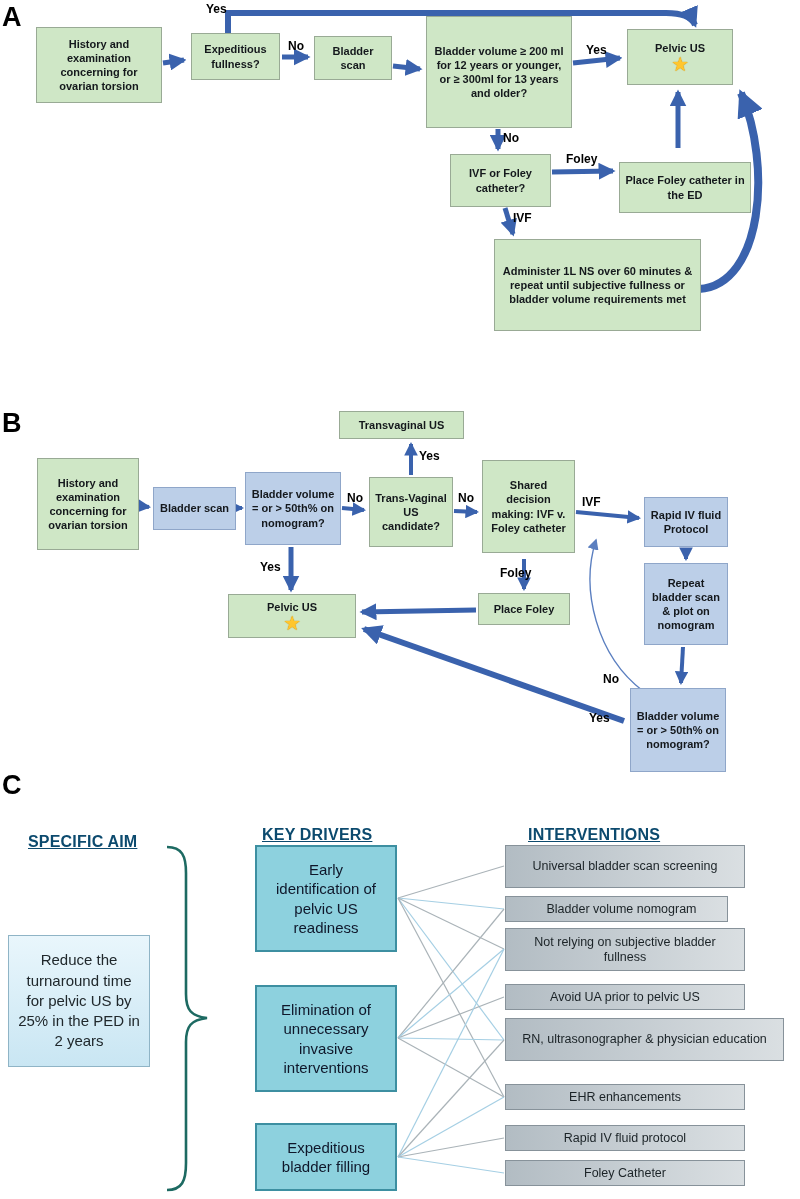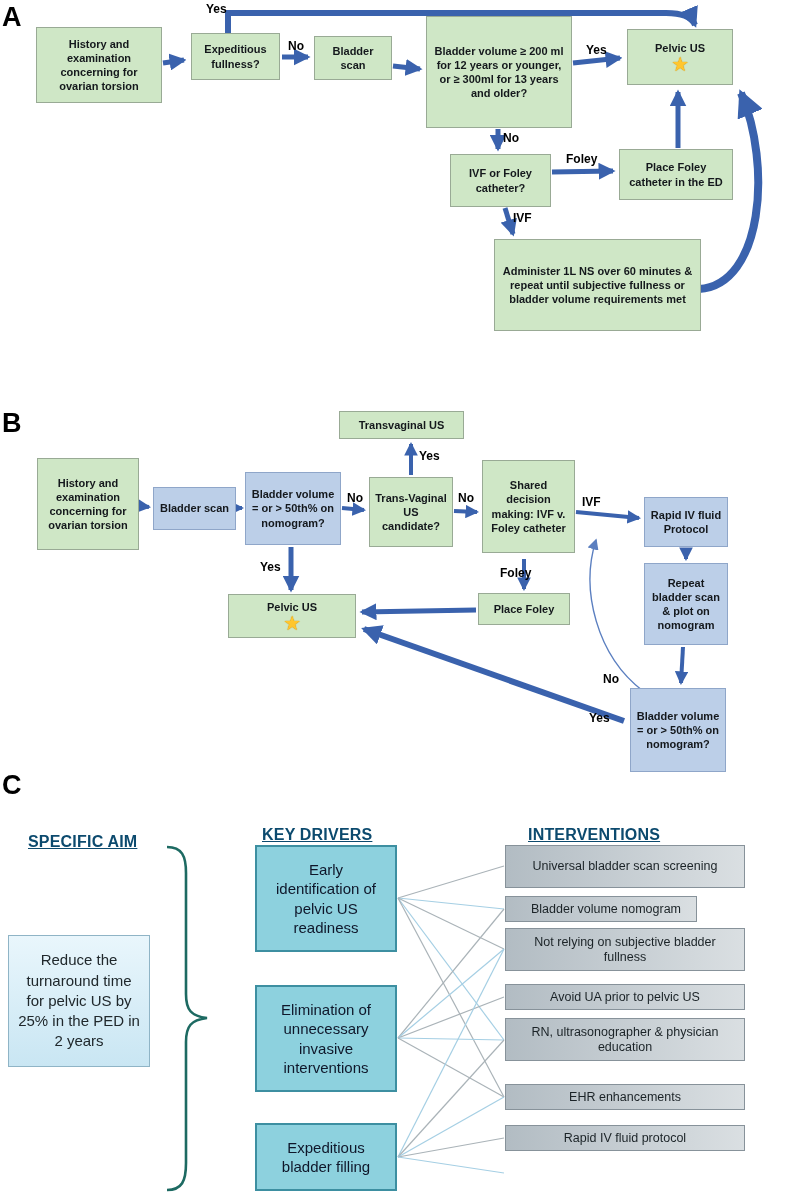--- a/index.html
+++ b/index.html
@@ -96,21 +96,21 @@
 
   <div class="node green" style="left:36px; top:27px; width:126px; height:76px;">History and examination concerning for ovarian torsion</div>
   <div class="node green" style="left:191px; top:33px; width:89px; height:47px;">Expeditious fullness?</div>
   <div class="node green" style="left:314px; top:36px; width:78px; height:44px;">Bladder scan</div>
   <div class="node green" style="left:426px; top:16px; width:146px; height:112px;">Bladder volume ≥ 200 ml for 12 years or younger, or ≥ 300ml for 13 years and older?</div>
   <div class="node green" style="left:627px; top:29px; width:106px; height:56px;">
     <span>Pelvic US</span>
     <span class="star">★</span>
   </div>
   <div class="node green" style="left:450px; top:154px; width:101px; height:53px;">IVF or Foley catheter?</div>
-  <div class="node green" style="left:619px; top:149px; width:114px; height:51px;">Place Foley catheter in the ED</div>
+  <div class="node green" style="left:619px; top:162px; width:132px; height:51px;">Place Foley catheter in the ED</div>
   <div class="node green" style="left:494px; top:239px; width:207px; height:92px;">Administer 1L NS over 60 minutes &amp; repeat until subjective fullness or bladder volume requirements met</div>
 
   <div class="edge-label" style="left:206px; top:2px;">Yes</div>
   <div class="edge-label" style="left:288px; top:39px;">No</div>
   <div class="edge-label" style="left:586px; top:43px;">Yes</div>
   <div class="edge-label" style="left:503px; top:131px;">No</div>
   <div class="edge-label" style="left:566px; top:152px;">Foley</div>
   <div class="edge-label" style="left:513px; top:211px;">IVF</div>
 
   <div class="panel-label" style="left:2px; top:408px;">B</div>
@@ -145,20 +145,21 @@
   <div class="header" style="left:262px; top:826px;">KEY DRIVERS</div>
   <div class="header" style="left:528px; top:826px;">INTERVENTIONS</div>
 
   <div class="aim-box" style="left:8px; top:935px; width:142px; height:132px;">Reduce the turnaround time for pelvic US by 25% in the PED in 2 years</div>
 
   <div class="driver" style="left:255px; top:845px;  width:142px; height:107px;">Early identification of pelvic US readiness</div>
   <div class="driver" style="left:255px; top:985px;  width:142px; height:107px;">Elimination of unnecessary invasive interventions</div>
   <div class="driver" style="left:255px; top:1123px; width:142px; height:68px;">Expeditious bladder filling</div>
 
   <div class="intervention" style="left:505px; top:845px;  width:240px; height:43px;">Universal bladder scan screening</div>
-  <div class="intervention" style="left:505px; top:896px;  width:192px; height:26px;padding-left:20px;">Bladder volume nomogram</div>
+  <div class="intervention" style="left:505px; top:896px;  width:223px; height:26px;padding-left:20px;">Bladder volume nomogram</div>
   <div class="intervention" style="left:505px; top:928px;  width:240px; height:43px;">Not relying on subjective bladder fullness</div>
   <div class="intervention" style="left:505px; top:984px;  width:240px; height:26px;">Avoid UA prior to pelvic US</div>
-  <div class="intervention" style="left:505px; top:1018px; width:240px; height:43px;">RN, ultrasonographer &amp; physician education</div>
+  <div class="intervention" style="left:505px; top:1018px; width:279px; height:43px;">RN, ultrasonographer &amp; physician education</div>
   <div class="intervention" style="left:505px; top:1084px; width:240px; height:26px;text-align:right;">EHR enhancements</div>
   <div class="intervention" style="left:505px; top:1125px; width:240px; height:26px;">Rapid IV fluid protocol</div>
+  <div class="intervention" style="left:505px; top:1160px; width:240px; height:26px;">Foley Catheter</div>
 
 </div>
 
 </body></html>

